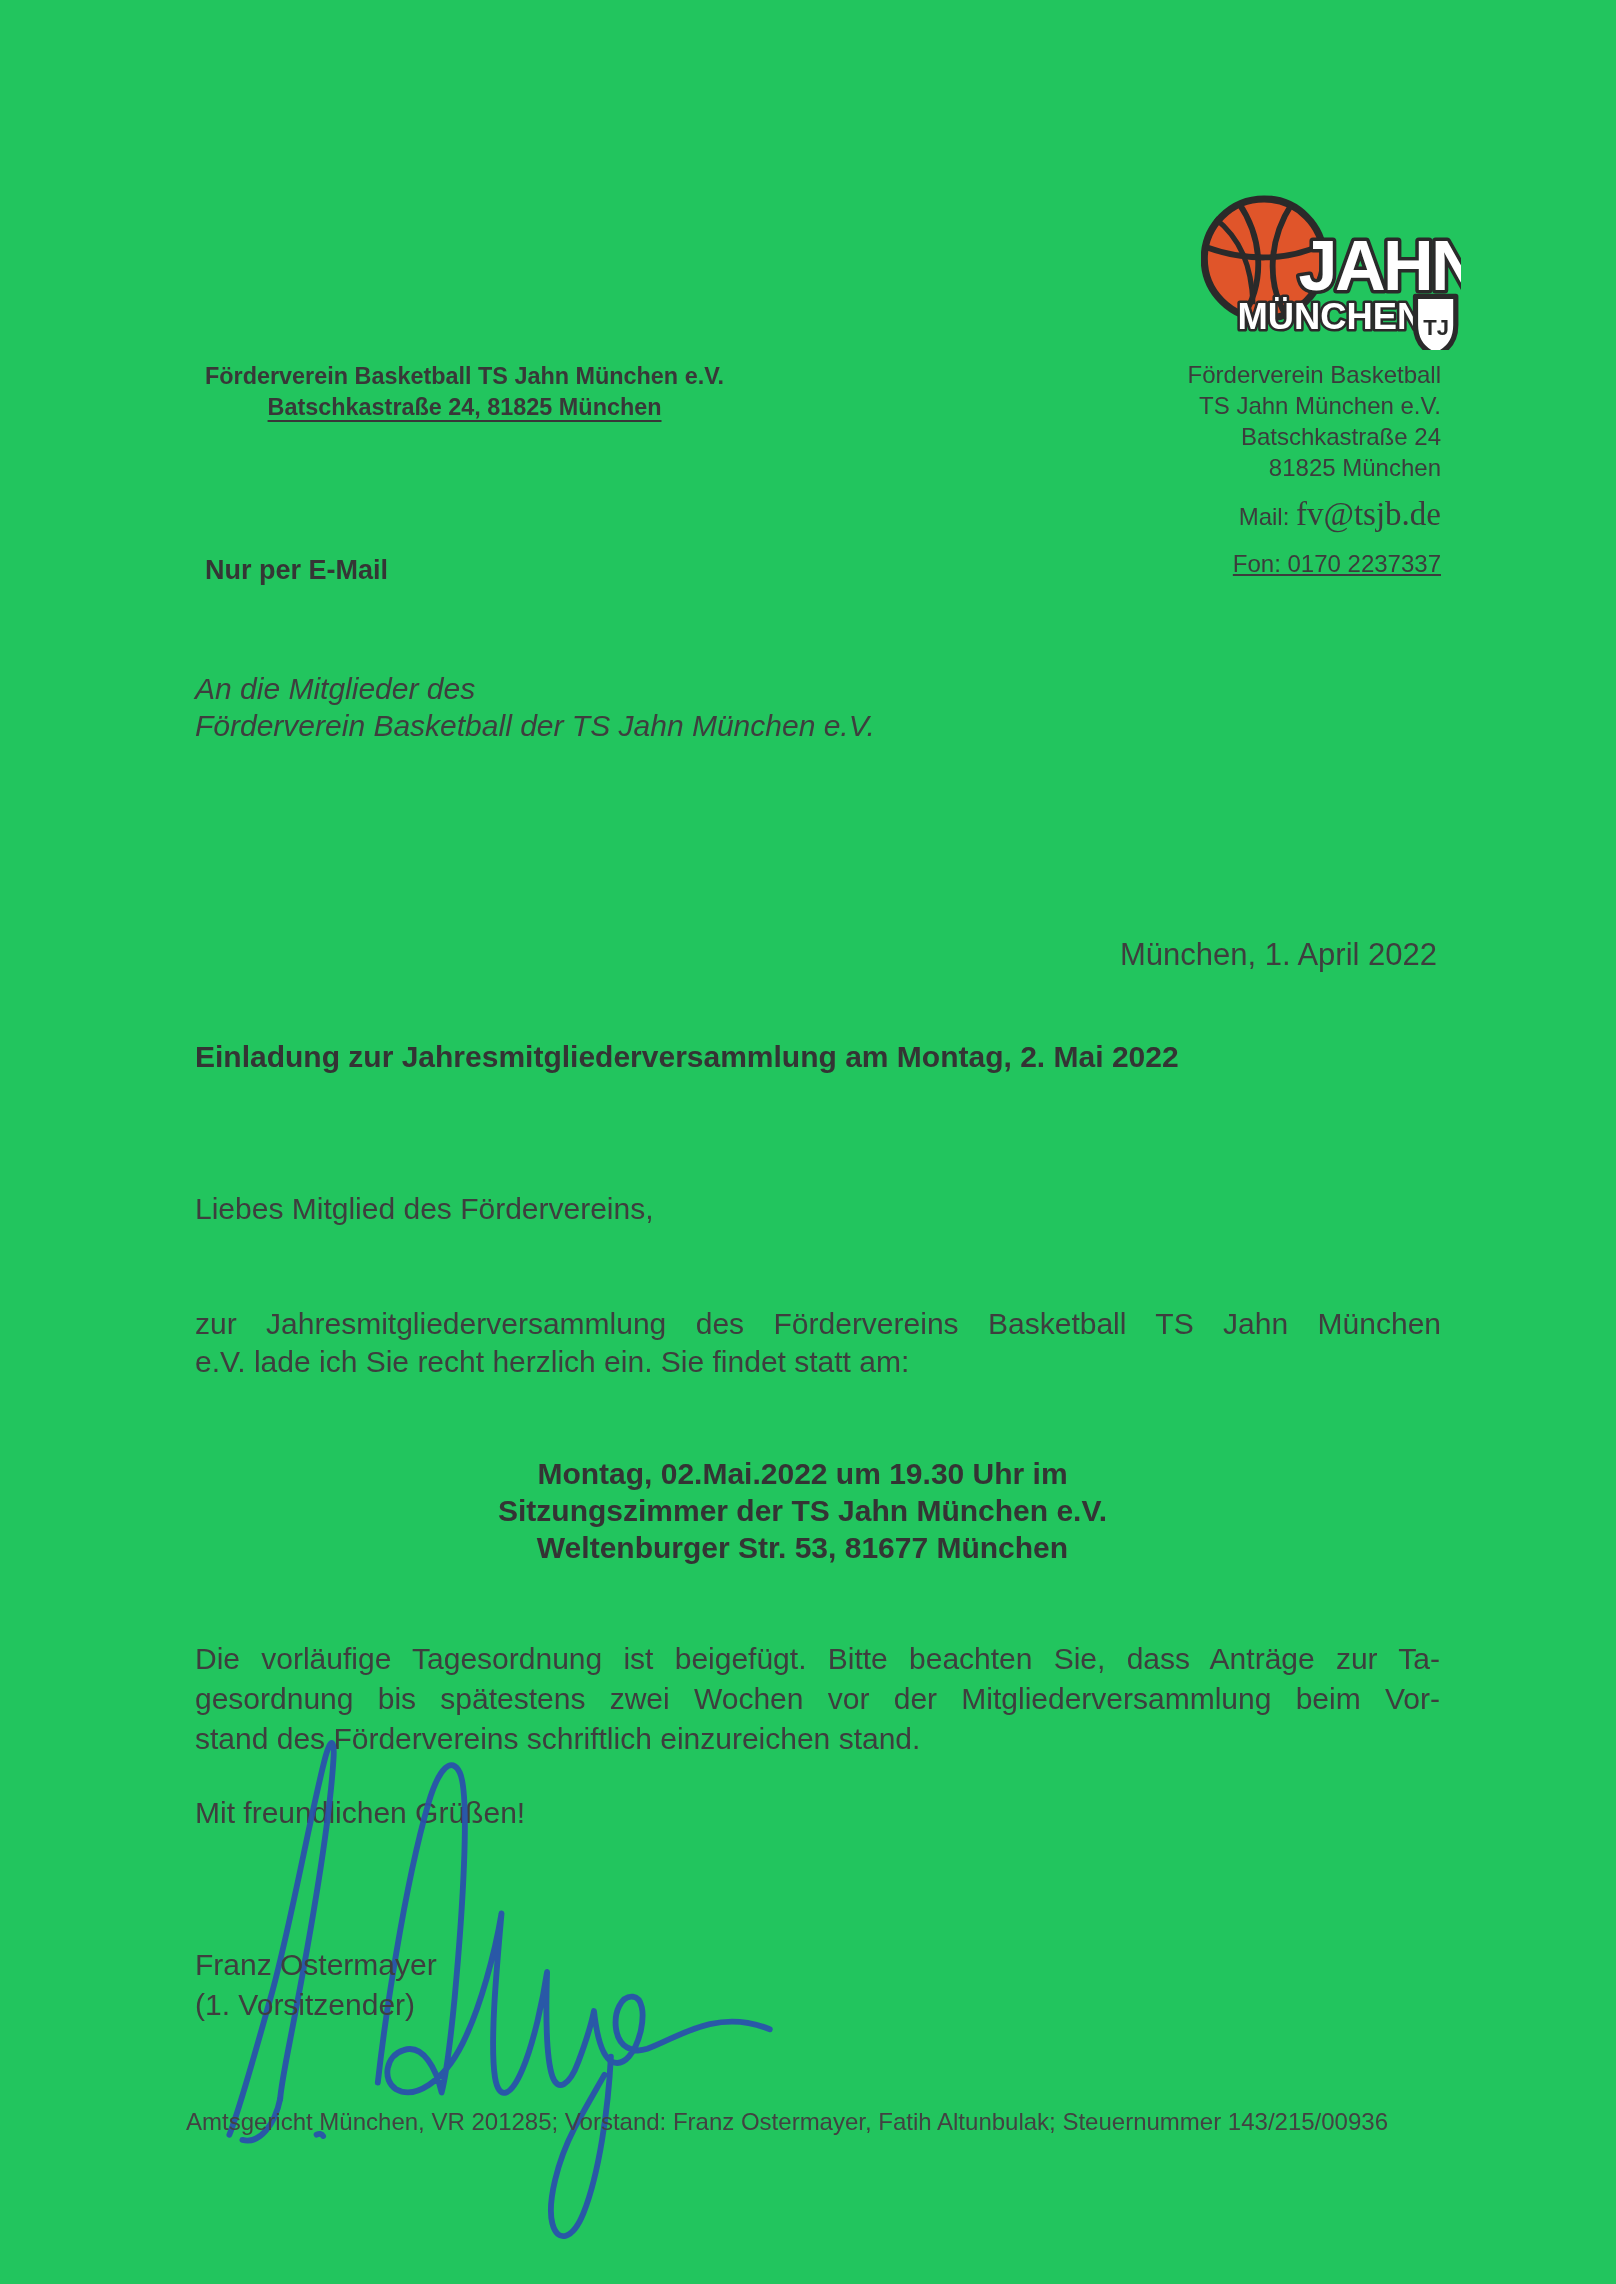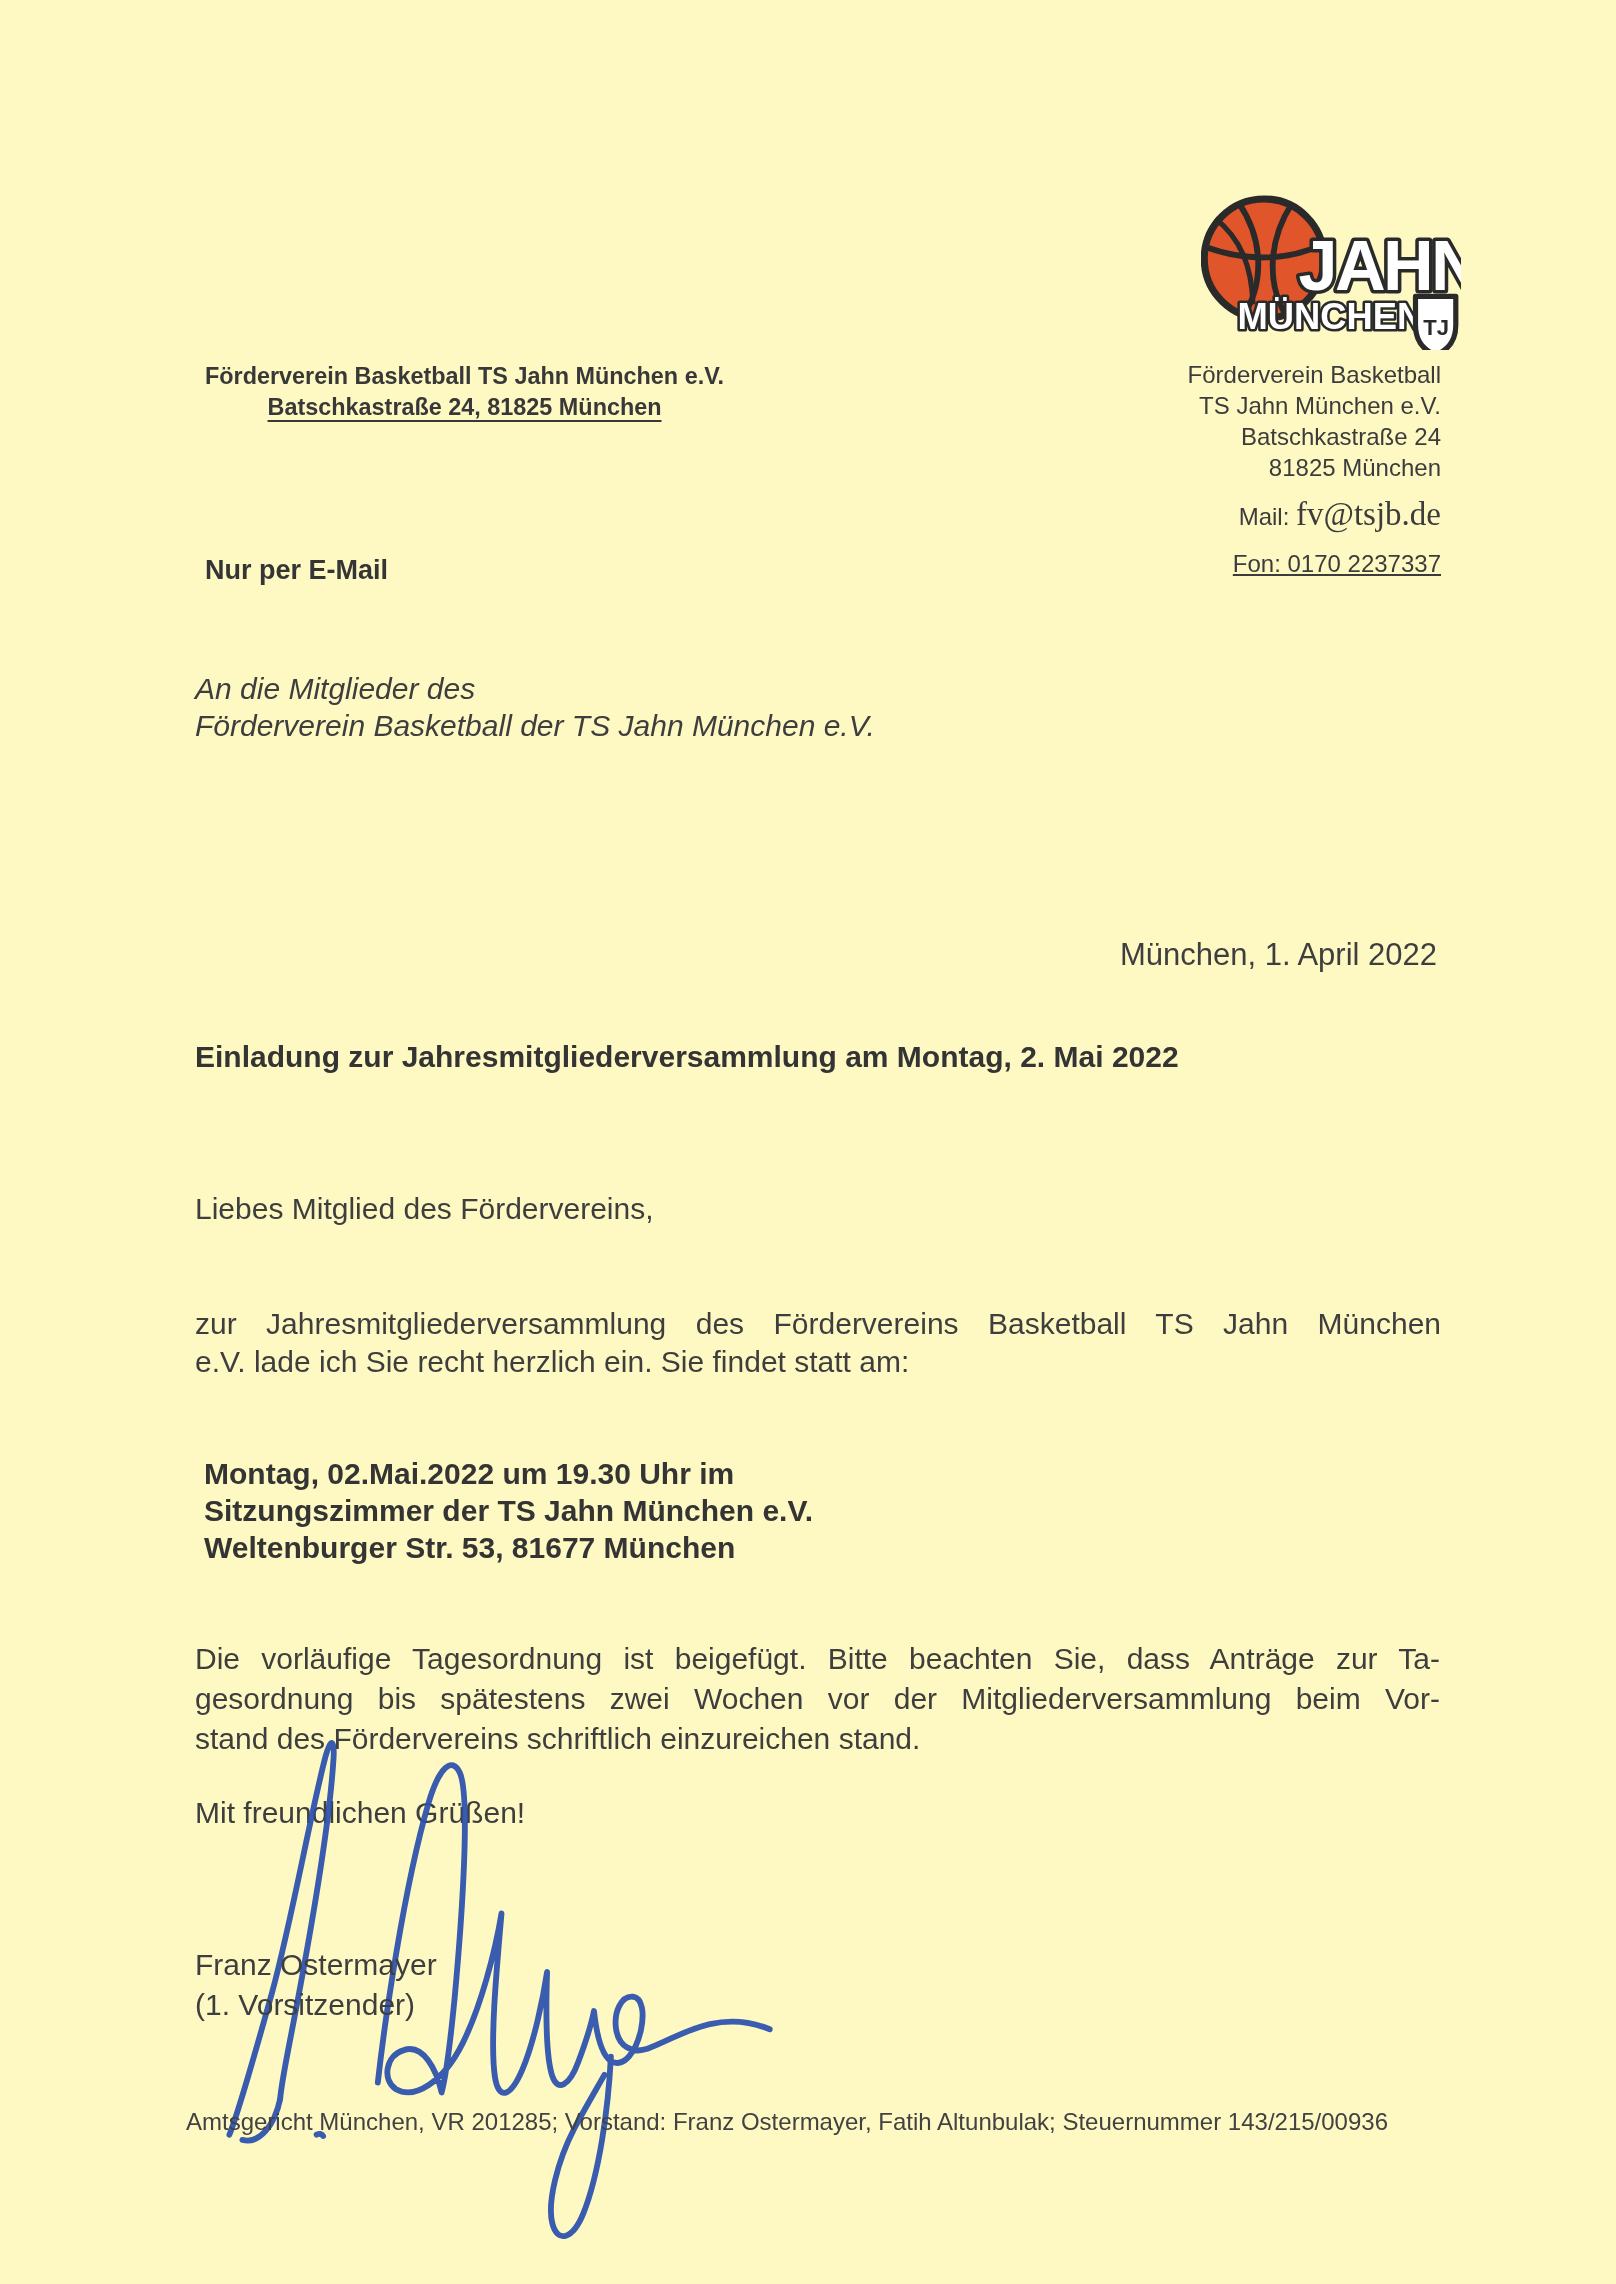--- a/index.html
+++ b/index.html
@@ -1,19 +1,19 @@
 <!DOCTYPE html>
 <html lang="de" style="font-size:10.4px"><head>
 <meta charset="utf-8">
 <style>
   html,body{margin:0;padding:0;background:#ffffff;}
   .page{
     position:relative;
     width:1617px;height:2284px;
-    background:#fef9c3;
+    background:#22c55e;
     font-family:"Liberation Sans","DejaVu Sans",sans-serif;
     color:#3e3e3e;
     overflow:hidden;
   }
   .abs{position:absolute;}
   
   .logo{left:1201px;top:187px;width:260px;height:163px;}
   
   .sender{left:205px;top:361px;font-size:23.4px;font-weight:bold;line-height:31px;color:#383838;text-align:center;}
   .sender .underlined{text-decoration:underline;text-decoration-thickness:2.3px;text-underline-offset:4.6px;}
@@ -22,21 +22,21 @@
   .addr .mail-line{margin-top:16px;}
   .addr .mail-value{font-family:"Liberation Serif","DejaVu Serif",serif;font-size:33px;}
   .fon{right:176px;top:550px;text-align:right;font-size:24px;color:#3c3c3c;text-decoration:underline;}
   
   .delivery{left:205px;top:555px;font-size:27px;font-weight:bold;color:#353535;}
   .recipient{left:195px;top:670px;font-size:30px;line-height:37px;color:#3e3e3e;font-style:italic;}
   .dateline{right:180px;top:937px;font-size:31px;color:#3e3e3e;}
   .subject{left:195px;top:1040px;font-size:30px;font-weight:bold;color:#343434;}
   .salutation{left:195px;top:1192px;font-size:30px;color:#3e3e3e;}
   .intro{left:195px;top:1305px;width:1246px;font-size:30px;line-height:38px;color:#3e3e3e;}
-  .meeting{left:204px;top:1455px;width:1227px;text-align:left;font-size:30px;font-weight:bold;line-height:37px;color:#343434;}
+  .meeting{left:189px;top:1455px;width:1227px;text-align:center;font-size:30px;font-weight:bold;line-height:37px;color:#343434;}
   .agenda{left:195px;top:1639px;width:1245px;font-size:30px;line-height:40px;color:#3e3e3e;}
   .just{text-align:justify;text-align-last:justify;}
   .closing{left:195px;top:1796px;font-size:30px;color:#3e3e3e;}
   .signer{left:195px;top:1945px;font-size:30px;line-height:40px;color:#3e3e3e;}
   .signature{left:189px;top:1718px;width:612px;height:534px;pointer-events:none;}
   .footer{left:186px;top:2108px;width:1253px;font-size:24px;color:#424242;}
   .line{display:block;}
 </style>
 </head>
 <body>

